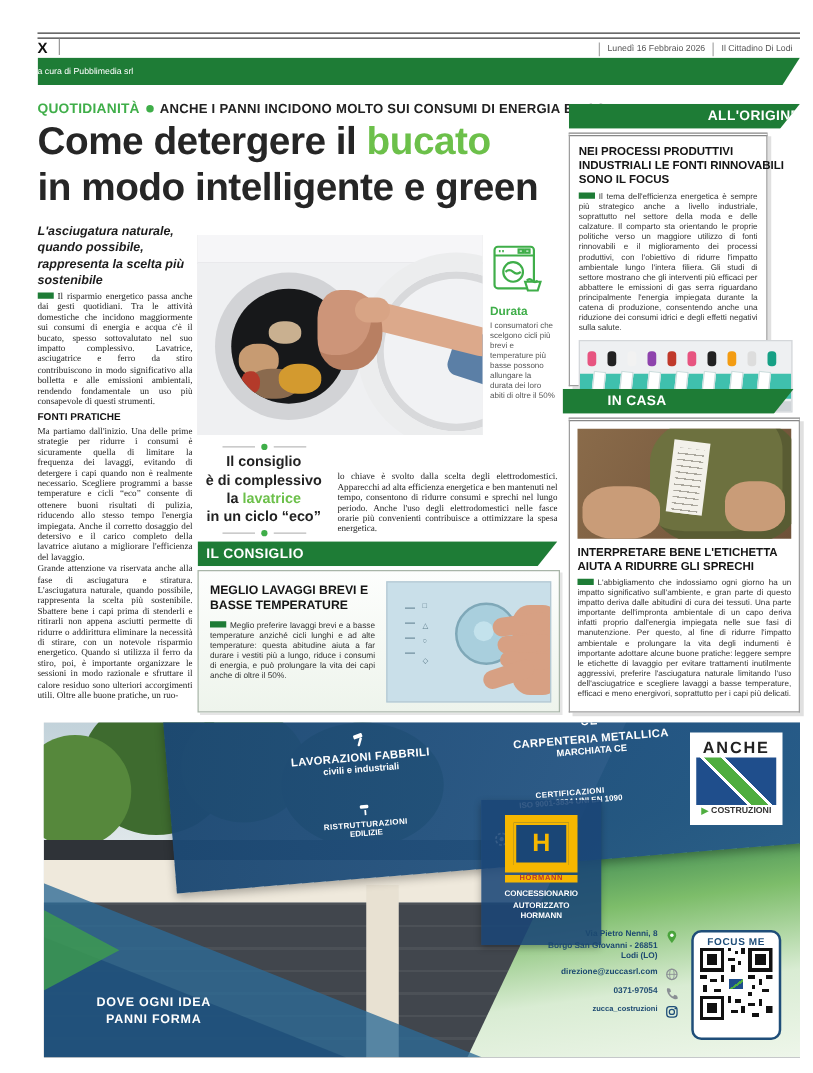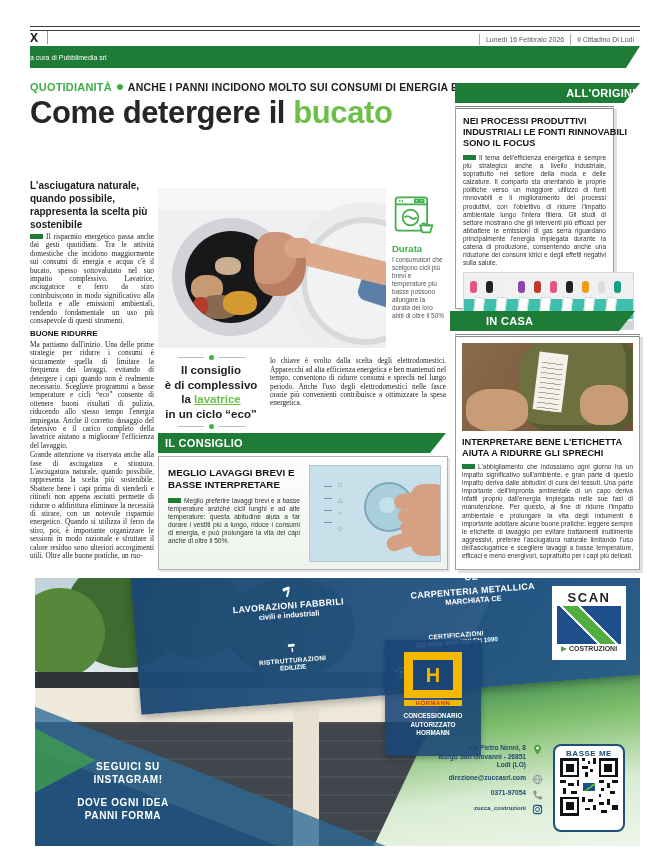--- a/index.html
+++ b/index.html
@@ -18,29 +18,29 @@
   .band{left:30px;top:46px;width:610px;height:22px;background:#1e7c36;color:#fff;display:flex;align-items:center;justify-content:space-between;clip-path:polygon(0 0,100% 0,calc(100% - 14px) 100%,0 100%);}
   .band .t{font-size:16px;font-weight:bold;letter-spacing:.4px;padding-left:9px;}
   .band .c{font-size:7px;padding-right:22px;}
 
   
   .kicker{left:30px;top:81px;display:flex;align-items:center;gap:5px;font-size:10.5px;font-weight:bold;letter-spacing:.2px;color:#222;}
   .kicker .kl{color:#3fae49;font-size:11px;}
   .kicker .dot{width:6px;height:6px;border-radius:50%;background:#3fae49;display:inline-block;}
   .headline{left:30px;top:94px;width:440px;font-size:31px;line-height:37px;font-weight:bold;color:#262626;letter-spacing:-.4px;}
   .headline .grn{color:#6cc04a;}
-  .standfirst{left:30px;top:179px;width:122px;font-size:10px;line-height:13px;font-weight:bold;color:#1c1c1c;}
+  .standfirst{left:30px;top:179px;width:122px;font-size:10px;line-height:13px;font-weight:bold;color:#1c1c1c;font-style:italic;}
 
   
   .bodytext{font-family:"Liberation Serif",serif;font-size:7.3px;line-height:8.4px;text-align:justify;color:#242424;}
   .leftcol{left:30px;top:233px;width:124px;height:336px;overflow:hidden;}
   .leftcol h3{font-family:"Liberation Sans",sans-serif;font-size:8px;margin:5px 0 2px 0;color:#111;}
   .leftcol p{margin:0 0 1px 0;font-family:Liberation Serif, serif;}
   .lead-sq{display:inline-block;width:13px;height:5px;background:#1e7c36;margin-right:3px;}
-  .midcol{left:270px;top:350px;width:176px;height:84px;overflow:hidden;}
+  .midcol{left:270px;top:370px;width:176px;height:84px;overflow:hidden;}
 
   
   .photo-main{left:158px;top:188px;width:228px;height:160px;overflow:hidden;background:#e3e4e6;}
   .wm-top{position:absolute;left:0;top:0;width:100%;height:22px;background:#f6f6f8;border-bottom:1px solid #d0d0d3;}
   .wm-body{position:absolute;left:0;top:22px;width:100%;height:138px;background:#eff0f2;}
   .wm-ring{position:absolute;left:14px;top:30px;width:118px;height:118px;border-radius:50%;background:#d2d3d6;}
   .wm-drum{position:absolute;left:27px;top:43px;width:92px;height:92px;border-radius:50%;background:#17181a;overflow:hidden;}
   .cl{position:absolute;border-radius:45%;}
   .wm-door{position:absolute;left:128px;top:14px;width:128px;height:128px;border-radius:50%;border:15px solid #ecedee;box-shadow:inset 0 0 0 6px #d8d9db;background:#f1f2f4;}
   .arm{position:absolute;left:118px;top:62px;width:122px;height:23px;border-radius:12px;background:#dca98b;transform:rotate(14deg);}
@@ -52,21 +52,21 @@
   .durata{left:392px;top:193px;width:52px;}
   .durata .ti{color:#3fae49;font-weight:bold;font-size:9.5px;margin-top:4px;}
   .durata .tx{font-size:6.4px;line-height:8px;color:#555;margin-top:2px;}
 
   
   .pullq{left:156px;top:352px;width:110px;text-align:center;}
   .pq-rule{display:flex;align-items:center;justify-content:center;gap:5px;margin:3px 0;}
   .pq-rule i{display:block;width:26px;height:1px;background:#bbb;}
   .pq-rule b{display:block;width:5px;height:5px;border-radius:50%;background:#3fae49;}
   .pullq .l{font-size:11.5px;line-height:14.5px;font-weight:bold;color:#222;}
-  .pullq .grn{color:#6cc04a;text-decoration:underline;}
+  .pullq .grn{color:#6cc04a;}
 
   
   .tab{height:20px;background:#1e7c36;color:#fff;font-size:11px;font-weight:bold;letter-spacing:.3px;display:flex;align-items:center;padding-left:7px;clip-path:polygon(0 0,100% 0,calc(100% - 16px) 100%,0 100%);box-sizing:border-box;}
   .sidebox{background:#fff;border:1px solid #9e9e9e;border-top:3px double #888;box-shadow:3px 3px 0 rgba(0,0,0,.12);box-sizing:border-box;}
   .sb-head{font-size:9.2px;line-height:11px;font-weight:bold;color:#151515;}
   .sb-body{font-size:6.5px;line-height:8.1px;text-align:justify;color:#333;}
 
   .tab-consiglio{left:158px;top:433px;width:288px;}
   .box-consiglio{left:158px;top:456px;width:288px;height:112px;background:linear-gradient(#fdfefd,#eef4ec);border:1px solid #a8b5a8;box-shadow:2px 2px 0 rgba(0,0,0,.1);}
   .box-consiglio .sb-head{position:absolute;left:9px;top:10px;width:135px;font-size:9.8px;line-height:11.5px;}
@@ -161,26 +161,26 @@
   </div>
   <div class="abs band">
     <span class="c">a cura di Pubblimedia srl</span>
   </div>
 
   <div class="abs kicker">
     <span class="kl">QUOTIDIANITÀ</span>
     <span class="dot"></span>
     <span>ANCHE I PANNI INCIDONO MOLTO SUI CONSUMI DI ENERGIA E ACQUA</span>
   </div>
-  <div class="abs headline"><span>Come detergere il </span><span class="grn">bucato</span><br></div>
+  <div class="abs headline"><span>Come detergere il </span><span class="grn">bucato</span><br><span>in modo intelligente e green</span></div>
   <div class="abs standfirst">L'asciugatura naturale, quando possibile, rappresenta la scelta più sostenibile</div>
 
   <div class="abs leftcol bodytext">
     <p><span class="lead-sq"></span><span>Il risparmio energetico passa anche dai gesti quotidiani. Tra le attività domestiche che incidono maggiormente sui consumi di energia e acqua c'è il bucato, spesso sottovalutato nel suo impatto complessivo. Lavatrice, asciugatrice e ferro da stiro contribuiscono in modo significativo alla bolletta e alle emissioni ambientali, rendendo fondamentale un uso più consapevole di questi strumenti.</span></p>
-    <h3>BUONE RIDURRE</h3>
+    <h3>FONTI PRATICHE</h3>
     <p>Ma partiamo dall'inizio. Una delle prime strategie per ridurre i consumi è sicuramente quella di limitare la frequenza dei lavaggi, evitando di detergere i capi quando non è realmente necessario. Scegliere programmi a basse temperature e cicli “eco” consente di ottenere buoni risultati di pulizia, riducendo allo stesso tempo l'energia impiegata. Anche il corretto dosaggio del detersivo e il carico completo della lavatrice aiutano a migliorare l'efficienza del lavaggio.</p>
     <p>Grande attenzione va riservata anche alla fase di asciugatura e stiratura. L'asciugatura naturale, quando possibile, rappresenta la scelta più sostenibile. Sbattere bene i capi prima di stenderli e ritirarli non appena asciutti permette di ridurre o addirittura eliminare la necessità di stirare, con un notevole risparmio energetico. Quando si utilizza il ferro da stiro, poi, è importante organizzare le sessioni in modo razionale e sfruttare il calore residuo sono ulteriori accorgimenti utili. Oltre alle buone pratiche, un ruo-</p>
   </div>
 
   <div class="abs photo-main">
     <div class="wm-top"></div>
     <div class="wm-body"></div>
     <div class="wm-ring"></div>
     <div class="wm-drum">
       <div class="cl" style="left:6px;top:44px;width:32px;height:26px;background:#c79b72;"></div>
@@ -232,21 +232,21 @@
   </div>
 
   <div class="abs midcol bodytext">
     <p>lo chiave è svolto dalla scelta degli elettrodomestici. Apparecchi ad alta efficienza energetica e ben mantenuti nel tempo, consentono di ridurre consumi e sprechi nel lungo periodo. Anche l'uso degli elettrodomestici nelle fasce orarie più convenienti contribuisce a ottimizzare la spesa energetica.</p>
   </div>
 
   <div class="abs tab tab-consiglio">
       <span>IL CONSIGLIO</span>
     </div>
   <div class="abs box-consiglio">
-    <div class="sb-head">MEGLIO LAVAGGI BREVI E BASSE INTERPRETARE</div>
+    <div class="sb-head">MEGLIO LAVAGGI BREVI E BASSE TEMPERATURE</div>
     <div class="sb-body"><span class="lead-sq"></span><span>Meglio preferire lavaggi brevi e a basse temperature anziché cicli lunghi e ad alte temperature: questa abitudine aiuta a far durare i vestiti più a lungo, riduce i consumi di energia, e può prolungare la vita dei capi anche di oltre il 50%.</span></div>
     <div class="photo-dial">
       <div class="tick" style="left:14px;top:20px;width:8px;height:1px;"></div>
       <div class="tick" style="left:14px;top:32px;width:8px;height:1px;"></div>
       <div class="tick" style="left:14px;top:44px;width:8px;height:1px;"></div>
       <div class="tick" style="left:14px;top:56px;width:8px;height:1px;"></div>
       <div class="glyph" style="left:28px;top:16px;">□</div>
       <div class="glyph" style="left:28px;top:30px;">△</div>
       <div class="glyph" style="left:28px;top:44px;">○</div>
       <div class="glyph" style="left:28px;top:58px;">◇</div>
@@ -349,43 +349,41 @@
           <svg width="15" height="15" viewBox="0 0 16 16">
               <circle cx="8" cy="8" r="5" fill="none" stroke="#fff" stroke-width="1.4" stroke-dasharray="2.4 1.6"></circle>
               <circle cx="8" cy="8" r="1.8" fill="#fff"></circle>
             </svg>
         </span>
         <span class="txt"><span>MANUTENZIONI</span><br><span>PROGRAMATE</span><br><span>di LEGGE</span></span>
       </div>
     </div>
 
     <div class="zucca">
-      <div class="nm">SCAN</div>
+      <div class="nm">ANCHE</div>
       <div class="sq"></div>
       <div class="co">
           <span class="tri"></span>
           <span>COSTRUZIONI</span>
         </div>
     </div>
 
     <div class="hormann">
       <div class="h-logo">
           <div class="in">H</div>
         </div>
       <div class="h-name">HÖRMANN</div>
       <div class="h-txt" style="white-space:pre-line;">CONCESSIONARIO
 AUTORIZZATO
 HORMANN</div>
     </div>
 
     <div class="ribbon-a"></div>
     <div class="ribbon-b"></div>
     <div class="ribbon-g"></div>
-    <div class="rib-txt" style="left:28px;top:182px;width:130px;white-space:pre-line;">SEGUICI SU
-INSTAGRAM!</div>
     <div class="rib-txt" style="left:18px;top:218px;width:140px;white-space:pre-line;">DOVE OGNI IDEA
 PANNI FORMA</div>
 
     <div class="contact">
       <div class="c-rows">
         <div class="c-row">
           <span class="c-txt">Via Pietro Nenni, 8
 Borgo San Giovanni - 26851
 Lodi (LO)</span>
           <svg class="c-ico" viewBox="0 0 16 16">
@@ -410,21 +408,21 @@
         <div class="c-row">
           <span class="c-txt" style="font-size:6px;">zucca_costruzioni</span>
           <svg class="c-ico" viewBox="0 0 16 16">
               <rect x="2" y="2" width="12" height="12" rx="3.5" fill="none" stroke="#1f4e79" stroke-width="1.5"></rect>
               <circle cx="8" cy="8" r="3" fill="none" stroke="#1f4e79" stroke-width="1.4"></circle>
               <circle cx="12" cy="4" r="1" fill="#1f4e79"></circle>
             </svg>
         </div>
       </div>
       <div class="qr-card">
-        <div class="sm">BASSE ME</div>
+        <div class="sm">FOCUS ME</div>
         <svg width="58" height="58" viewBox="0 0 21 21" shape-rendering="crispEdges">
           <rect width="21" height="21" fill="#fff"></rect>
           <g fill="#111">
             <rect x="0" y="0" width="7" height="7"></rect>
               <rect x="14" y="0" width="7" height="7"></rect>
               <rect x="0" y="14" width="7" height="7"></rect>
             <rect x="8" y="0" width="1" height="1"></rect>
               <rect x="10" y="1" width="1" height="1"></rect>
               <rect x="12" y="0" width="1" height="2"></rect>
             <rect x="8" y="3" width="2" height="1"></rect>

